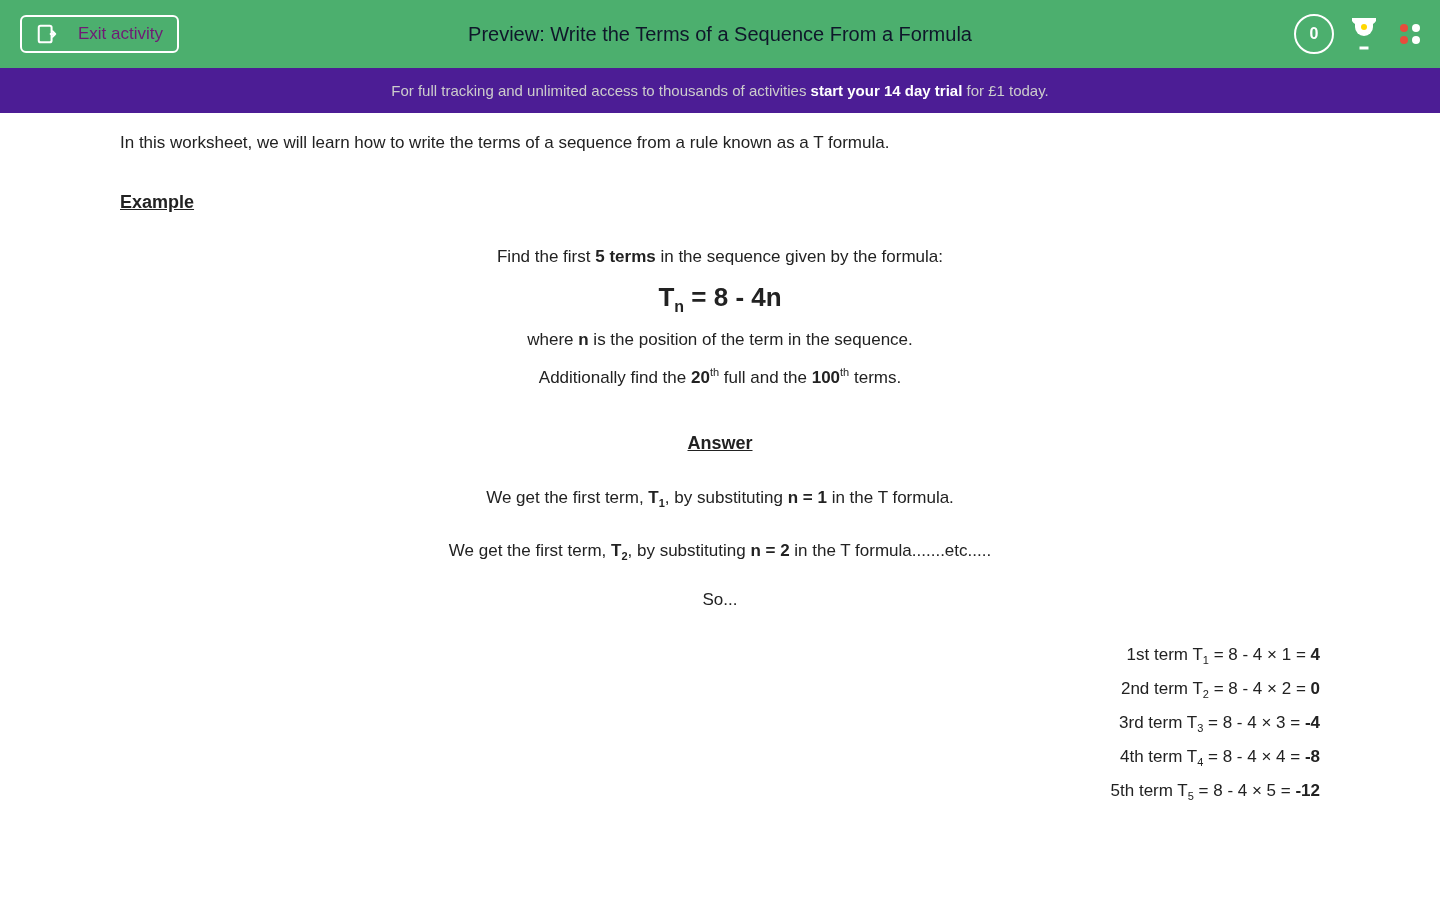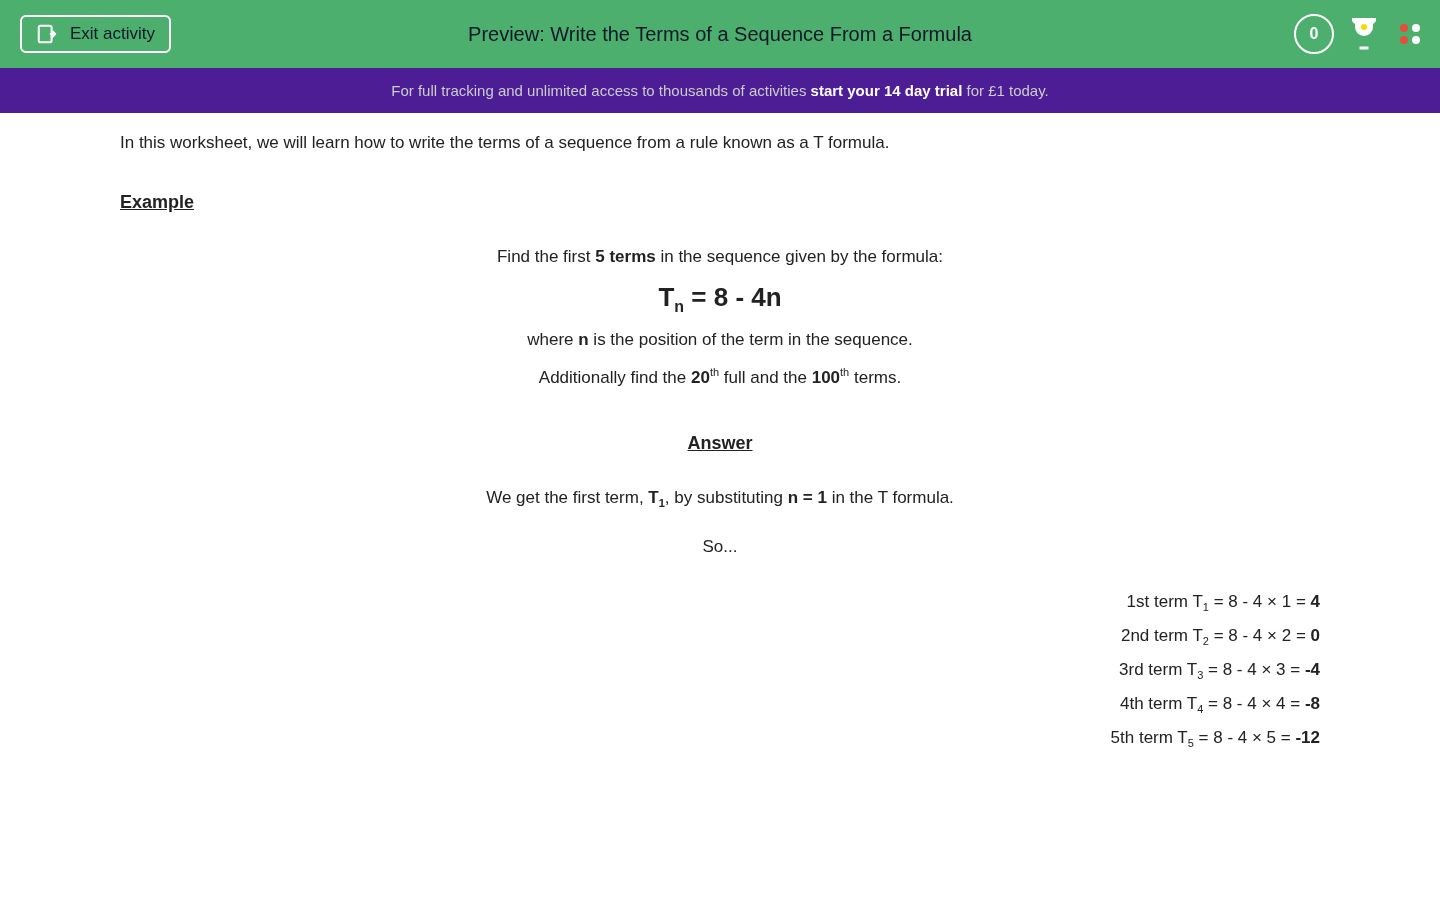--- a/index.html
+++ b/index.html
@@ -10,22 +10,22 @@
       background: #4caf6e;
       height: 68px;
       display: flex;
       align-items: center;
       padding: 0 20px;
       position: relative;
     }
     .exit-btn {
       display: flex;
       align-items: center;
-      gap: 12px;
-      color: #0f172a;
+      gap: 20px;
+      color: #701a75;
       font-size: 17px;
       font-weight: 500;
       cursor: pointer;
       background: none;
       border: 2px solid #fff;
       border-radius: 6px;
       padding: 6px 14px;
     }
     .exit-icon {
       width: 22px;
@@ -219,20 +219,23 @@
       <span>Additionally find the </span><strong>20</strong><sup>th</sup><span> full and the </span><strong>100</strong><sup>th</sup><span> terms.</span>
     </p>
   </div>
 
   <div class="answer-heading">Answer</div>
 
   <p class="answer-para">
     <span>We get the first term, </span><strong><span>T</span><sub>1</sub></strong><span>, by substituting </span><strong>n = 1</strong><span> in the T formula.</span>
   </p>
 
+  <p class="answer-para">
+    <span>We get the first term, </span><strong><span>T</span><sub>2</sub></strong><span>, by substituting </span><strong>n = 2</strong><span> in the T formula.......etc.....</span>
+  </p>
 
   <div class="so-line">So...</div>
 
   <div class="terms-list" id="terms-container">
       <p><span>1st term T<sub>1</sub> = 8 - 4 × 1 = <strong>4</strong></span></p>
       <p><span>2nd term T<sub>2</sub> = 8 - 4 × 2 = <strong>0</strong></span></p>
       <p><span>3rd term T<sub>3</sub> = 8 - 4 × 3 = <strong>-4</strong></span></p>
       <p><span>4th term T<sub>4</sub> = 8 - 4 × 4 = <strong>-8</strong></span></p>
       <p><span>5th term T<sub>5</sub> = 8 - 4 × 5 = <strong>-12</strong></span></p>
     </div>

